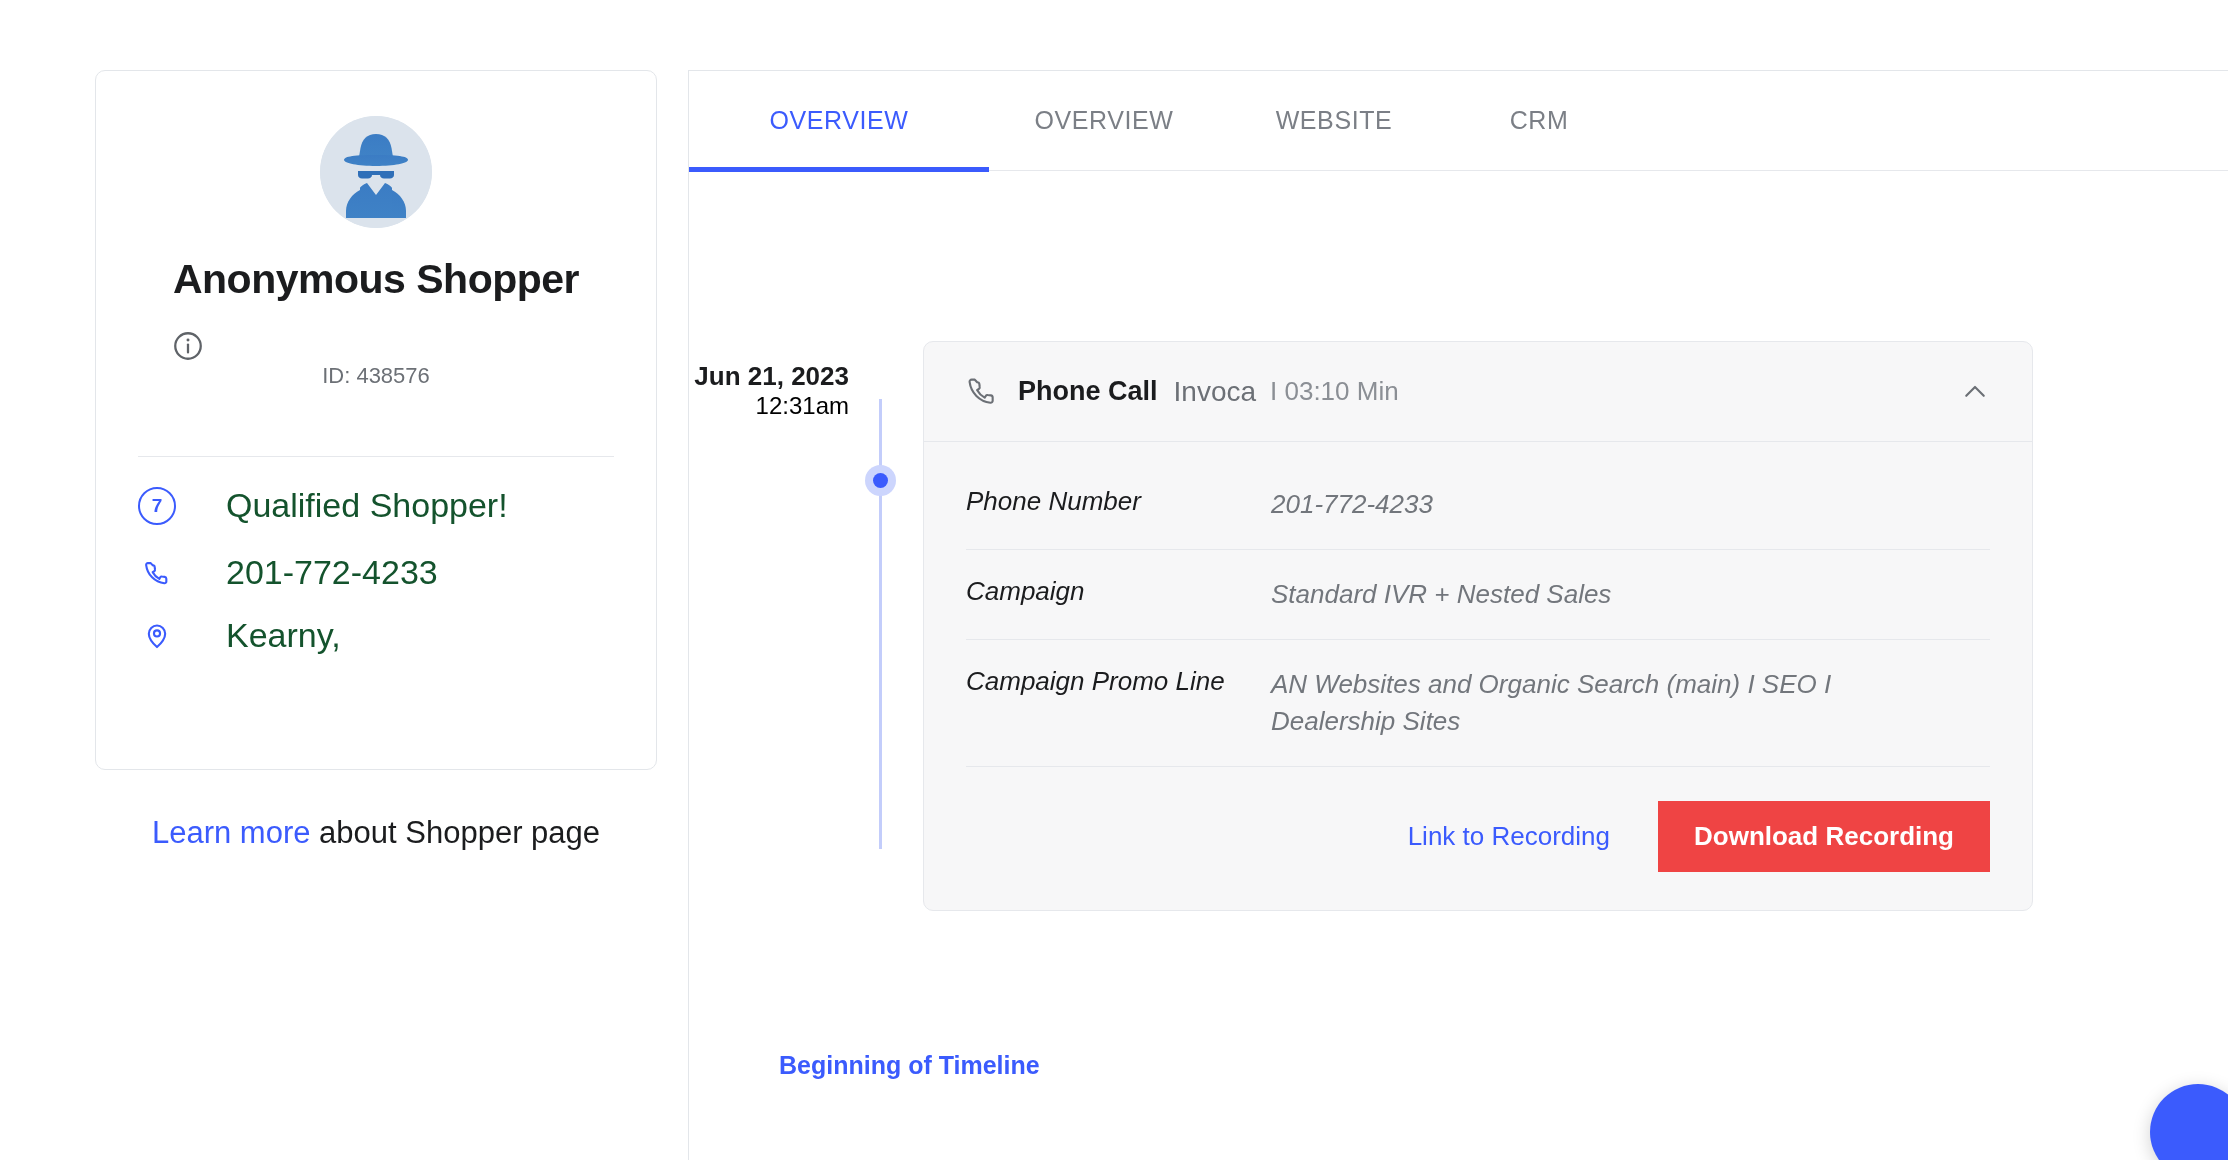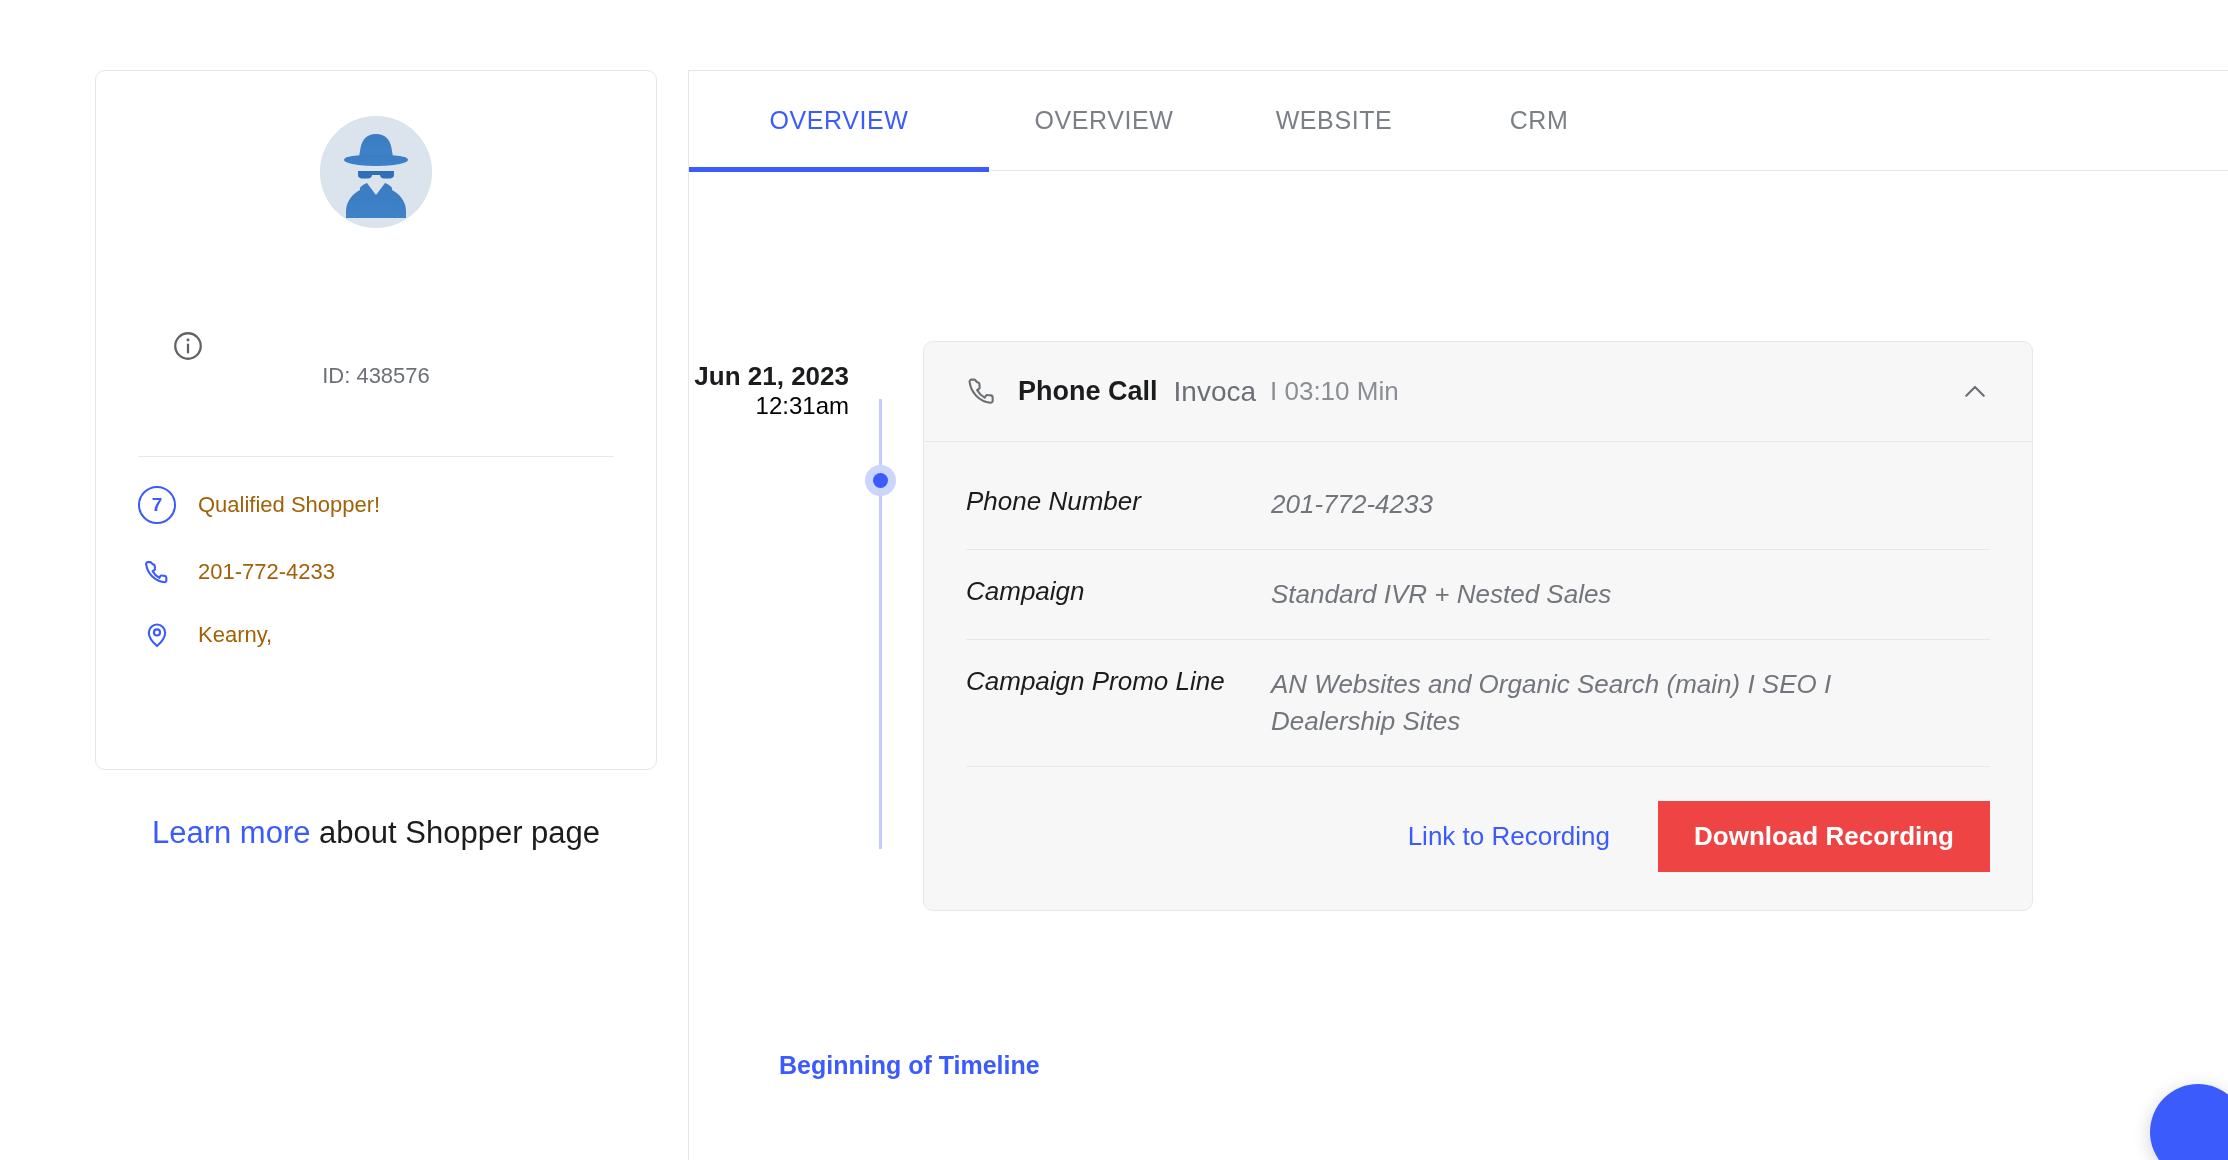--- a/index.html
+++ b/index.html
@@ -54,21 +54,21 @@
   }
   .divider {
     position: absolute; left: 42px; right: 42px; top: 385px;
     height: 1px; background: #e6e8ec;
   }
 
   .meta-row {
     position: absolute; left: 42px; display: flex; align-items: center;
     gap: 22px;
   }
-  .meta-row .label { font-size: 22px; color: #a16207; }
+  .meta-row .label { font-size: 34px; color: #14532d; margin-left: 28px; }
   .row-qualified { top: 415px; }
   .row-phone { top: 482px; }
   .row-loc   { top: 545px; }
 
   .score-badge {
     width: 38px; height: 38px; border-radius: 50%;
     border: 2px solid #3b5bfd; color: #3b5bfd;
     display: flex; align-items: center; justify-content: center;
     font-size: 19px; font-weight: 700;
     flex: 0 0 auto;
@@ -229,20 +229,21 @@
           <circle cx="56" cy="56" r="56" fill="#dbe3ec"></circle>
           <path d="M56 18c-9 0-14 5.5-15.5 14l-1.5 9h34l-1.5-9C70 23.5 65 18 56 18z" fill="url(#agrad)"></path>
           <path d="M24 44c0-3 6-5 32-5s32 2 32 5-14 6-32 6-32-3-32-6z" fill="url(#agrad)"></path>
           <path d="M38 55h36v4c0 2-1.8 3.5-4 3.5h-6c-2.2 0-4-1.5-4-3.5h-8c0 2-1.8 3.5-4 3.5h-6c-2.2 0-4-1.5-4-3.5z" fill="#2f6fb8"></path>
           <path d="M40 72c0-1 4-4 7-5l9 12 9-12c3 1 7 4 7 5v30H40z" fill="url(#agrad)"></path>
           <path d="M26 95c0-9 6-17 14-21v28H26z" fill="url(#agrad)"></path>
           <path d="M86 95c0-9-6-17-14-21v28h14z" fill="url(#agrad)"></path>
         </svg>
       </div>
 
+      <div class="profile-name">Anonymous Shopper</div>
 
       <div class="info-icon-wrap">
         <svg width="34" height="34" viewBox="0 0 24 24" fill="none" stroke="#5f6368" stroke-width="1.6">
           <circle cx="12" cy="12" r="9"></circle>
           <line x1="12" y1="11" x2="12" y2="16.5" stroke-linecap="round"></line>
           <circle cx="12" cy="7.7" r="1.05" fill="#5f6368" stroke="none"></circle>
         </svg>
       </div>
 
       <div class="profile-id">ID: 438576</div>

